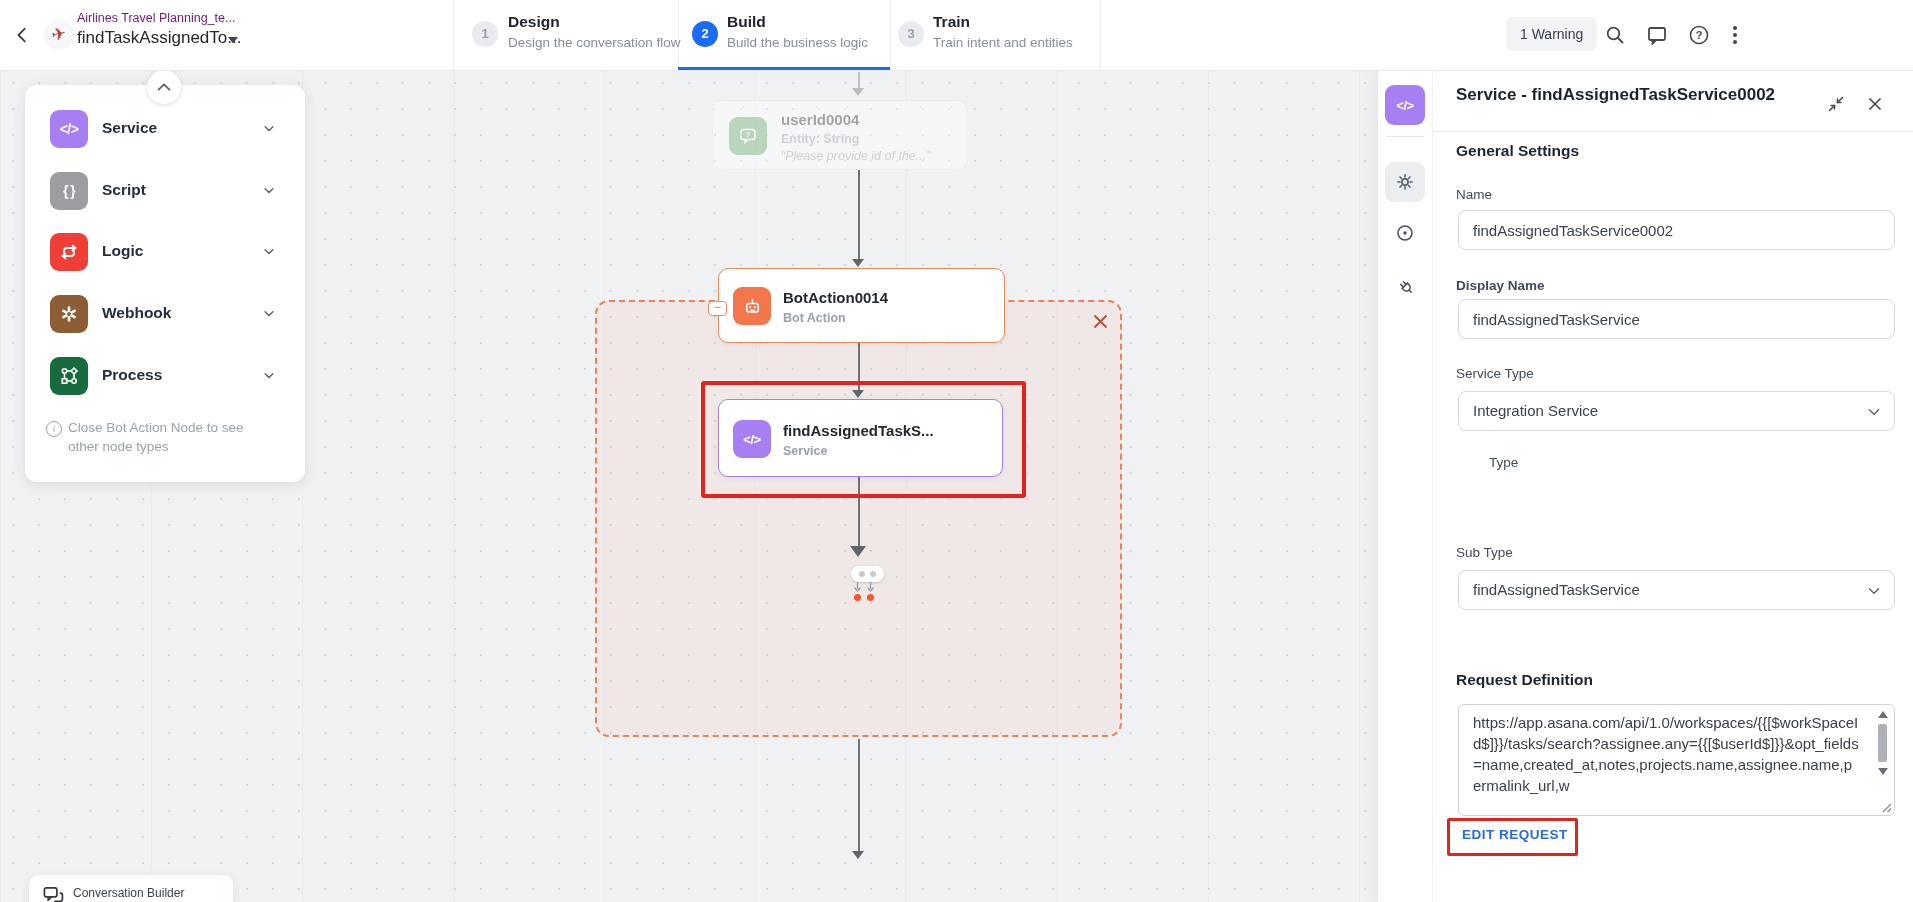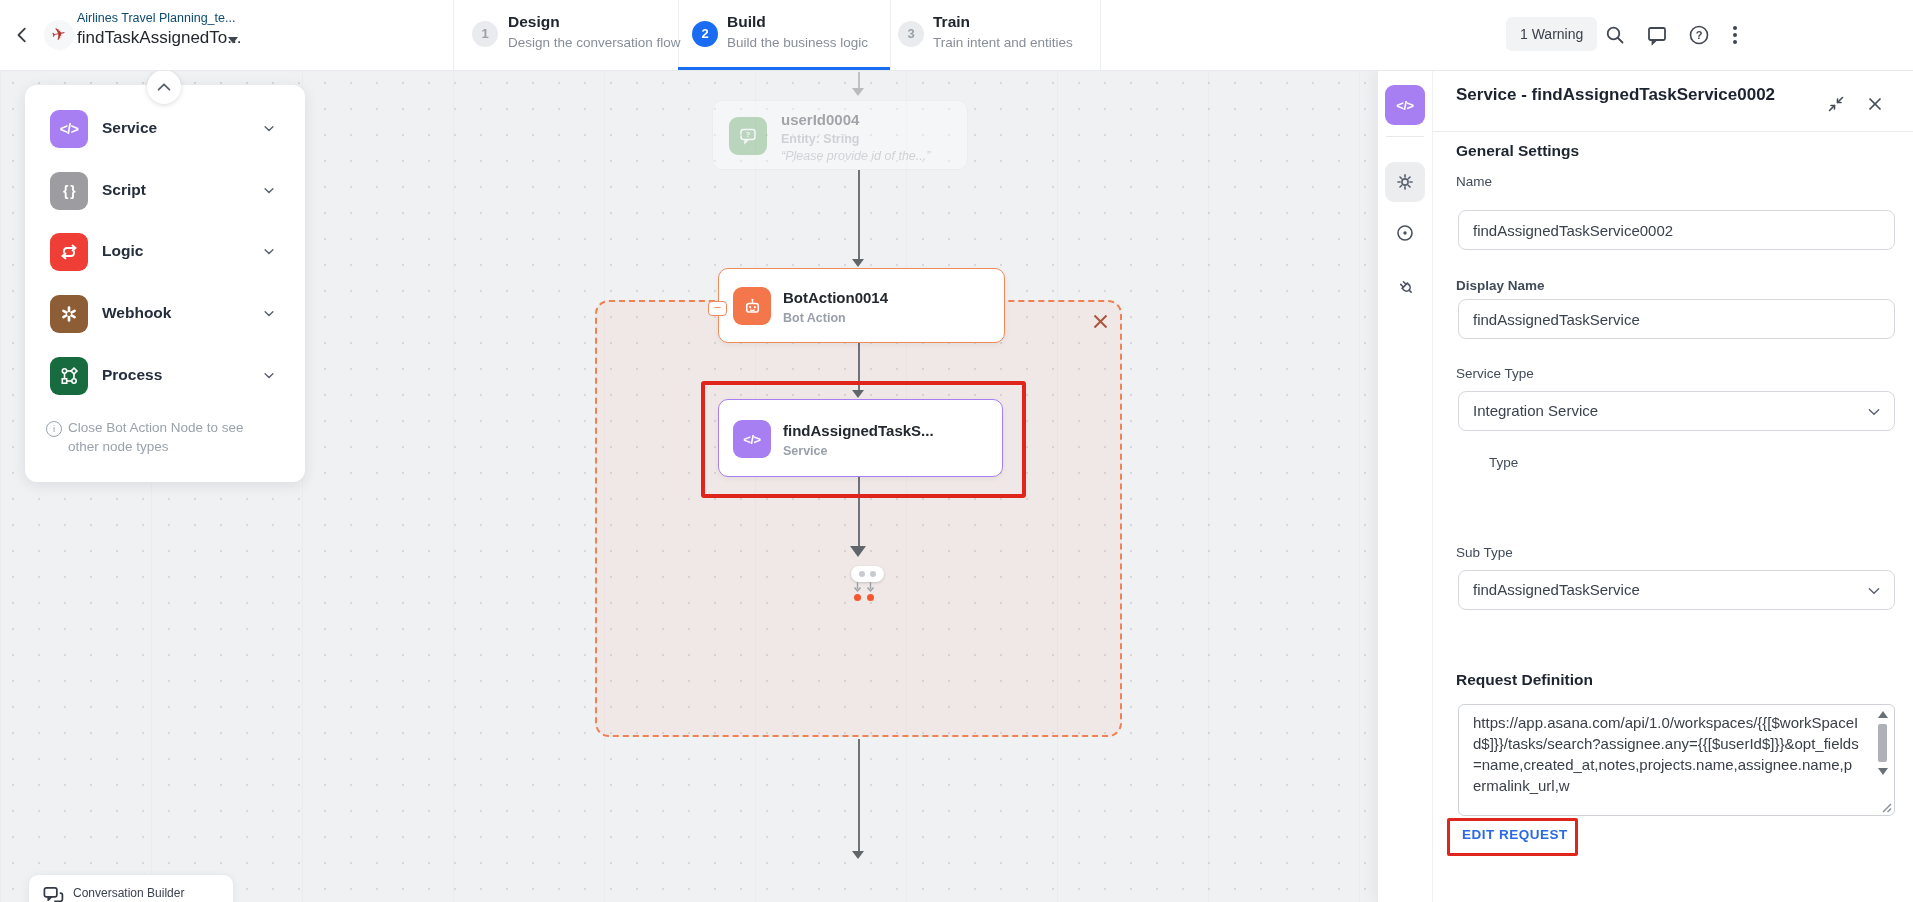--- a/index.html
+++ b/index.html
@@ -16,21 +16,21 @@
                background:#e9ebee;color:#9aa0a8;font-size:13px;font-weight:700;
                text-align:center;line-height:26px;top:21px;}
   .step-circle.active{background:#1a6df2;color:#fff;}
   .step-title{position:absolute;top:13px;font-size:15.5px;font-weight:700;color:#20262f;}
   .step-sub{position:absolute;top:35px;font-size:13.5px;color:#878e99;}
   .tab-underline{position:absolute;left:678px;top:67px;width:212px;height:3px;background:#1a6df2;}
   .hicon{position:absolute;top:24px;width:22px;height:22px;color:#3f4650;cursor:pointer;}
   .warning-btn{position:absolute;left:1506px;top:17px;height:34px;padding:0 14px;
                background:#f2f3f5;border-radius:6px;font-size:14px;color:#3a414b;
                line-height:34px;cursor:pointer;}
-  .prod-sub{position:absolute;left:77px;top:11px;font-size:12.5px;color:#0c4a6e;}
+  .prod-sub{position:absolute;left:77px;top:11px;font-size:12.5px;color:#701a75;}
   .prod-title{position:absolute;left:77px;top:28px;font-size:17px;font-weight:500;color:#23272e;}
   .logo{position:absolute;left:44px;top:20px;width:30px;height:30px;border-radius:50%;
         background:#f6f7f8;text-align:center;line-height:30px;font-size:17px;color:#b23b35;
         transform:rotate(-12deg);}
 
   
   .canvas-bg{position:absolute;left:0;top:70px;width:1913px;height:832px;background:#f0f1f3;
      background-image:
        repeating-linear-gradient(90deg, rgba(110,116,128,.045) 0 1px, transparent 1px 151px),
        radial-gradient(circle,#d6d8db 1.2px,transparent 1.5px);
@@ -382,21 +382,21 @@
         <polyline points="8.5,15 8.5,11.5 5,11.5"></polyline>
       </svg>
     <svg class="abs" style="left:487px;top:24px;cursor:pointer;" width="20" height="20" viewBox="0 0 20 20">
         <line x1="4.5" y1="4.5" x2="15.5" y2="15.5" stroke="#454c57" stroke-width="1.7"></line>
         <line x1="15.5" y1="4.5" x2="4.5" y2="15.5" stroke="#454c57" stroke-width="1.7"></line>
       </svg>
     <div class="panel-div"></div>
 
     <div class="sec-head" style="top:72px;">General Settings</div>
 
-    <div class="flabel" style="top:104px;">Name</div>
+    <div class="flabel" style="top:117px;">Name</div>
     <input class="tinput" style="top: 140px;" value="findAssignedTaskService0002">
 
     <div class="flabel" style="top:208px;font-weight:bold;">Display Name</div>
     <input class="tinput" style="top: 229px;" value="findAssignedTaskService">
 
     <div class="flabel" style="top:296px;">Service Type</div>
     <div class="selectbox" style="top:321px;">
       <span>Integration Service</span>
       <svg width="14" height="14" viewBox="0 0 18 18">
           <polyline points="3,6 9,12 15,6" fill="none" stroke="#596270" stroke-width="1.8" stroke-linecap="round"></polyline>

